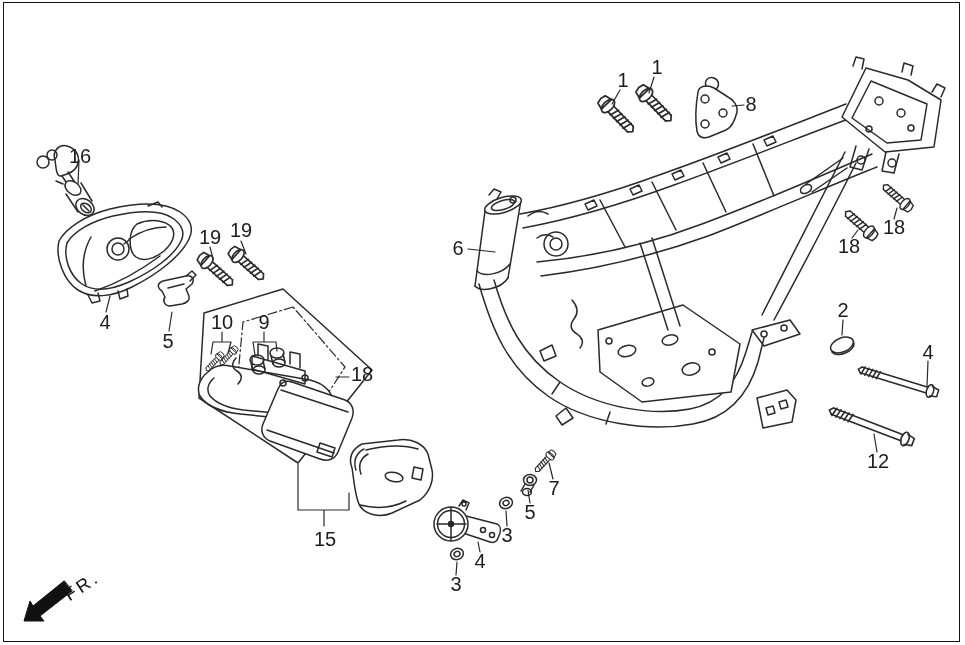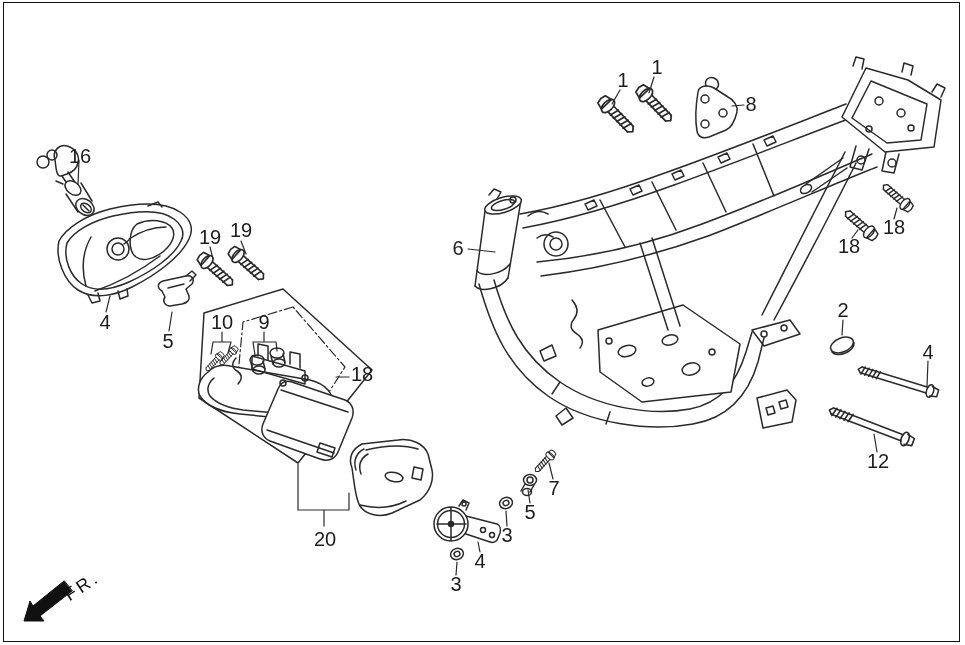--- a/index.html
+++ b/index.html
@@ -316,21 +316,21 @@
   <div class="part-label" style="left:168px;top:341px">5</div>
   <div class="part-label" style="left:222px;top:322px">10</div>
   <div class="part-label" style="left:264px;top:322px">9</div>
   <div class="part-label" style="left:362px;top:374px">18</div>
   <div class="part-label" style="left:458px;top:248px">6</div>
   <div class="part-label" style="left:849px;top:246px">18</div>
   <div class="part-label" style="left:894px;top:227px">18</div>
   <div class="part-label" style="left:843px;top:310px">2</div>
   <div class="part-label" style="left:928px;top:352px">4</div>
   <div class="part-label" style="left:878px;top:461px">12</div>
-  <div class="part-label" style="left:325px;top:539px">20</div>
+  <div class="part-label" style="left:325px;top:539px">15</div>
   <div class="part-label" style="left:554px;top:488px">7</div>
   <div class="part-label" style="left:530px;top:512px">5</div>
   <div class="part-label" style="left:507px;top:535px">3</div>
   <div class="part-label" style="left:480px;top:561px">4</div>
   <div class="part-label" style="left:456px;top:584px">3</div>
 
   <div class="fr-label" style="left:82px;top:586px">FR.</div>
 </div>
 
 </body></html>

